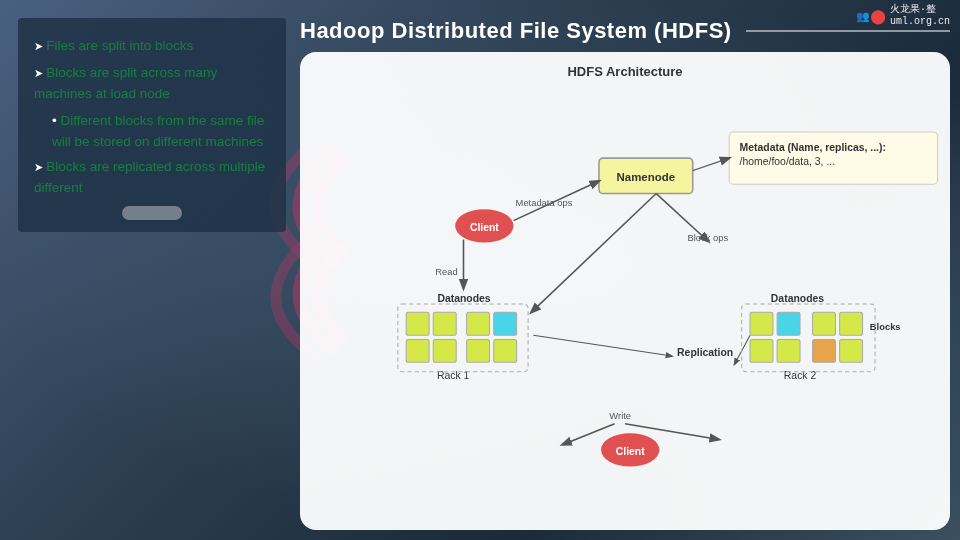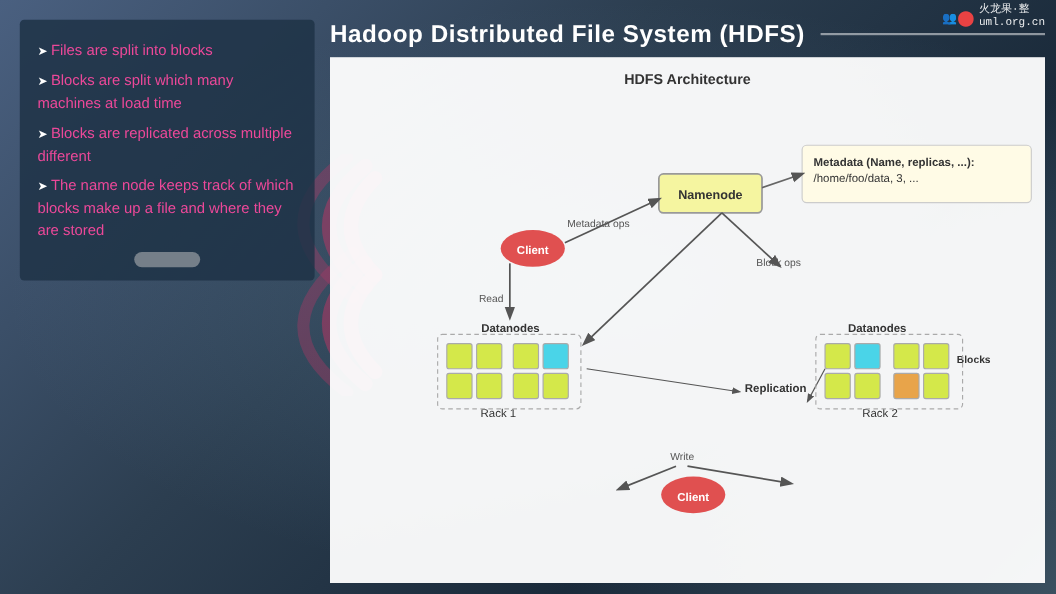--- a/index.html
+++ b/index.html
@@ -36,21 +36,21 @@
 
     
     .left-panel {
       position: absolute;
       left: 18px;
       top: 18px;
       width: 268px;
       background: rgba(30, 50, 70, 0.85);
       border-radius: 4px;
       padding: 18px 16px 28px 16px;
-      color: #ec4899;
+      color: #15803d;
       font-size: 13.5px;
       line-height: 1.55;
     }
 
     .left-panel .item {
       margin-bottom: 6px;
     }
 
     .left-panel .item.arrow::before {
       content: '➤ ';
@@ -132,21 +132,21 @@
     .logo-text {
       font-size: 10px;
       line-height: 1.2;
       color: #fff;
       font-family: Liberation Mono, monospace;
     }
 
     
     .diagram-box {
       background: rgba(255,255,255,0.95);
-      border-radius: 0;
+      border-radius: 16px;
       flex: 1;
       padding: 12px 2px;
       position: relative;
       overflow: hidden;
     }
 
     .diagram-title {
       text-align: center;
       font-size: 13px;
       font-weight: bold;
@@ -190,27 +190,27 @@
     <div>火龙果·整</div>
     <div>uml.org.cn</div>
   </div>
 </div>
 
 <div class="left-panel">
   <div class="item arrow">
     <span>Files are split into blocks</span>
   </div>
   <div class="item arrow">
-    <span>Blocks are split which many machines at load time</span>
+    <span>Blocks are split across many machines at load node</span>
+  </div>
+  <div class="sub-item">
+    <span>Different blocks from the same file will be stored on different machines</span>
   </div>
   <div class="item arrow">
     <span>Blocks are replicated across multiple different</span>
-  </div>
-  <div class="item arrow">
-    <span>The name node keeps track of which blocks make up a file and where they are stored</span>
   </div>
   <div class="bottom-pill"></div>
 </div>
 
 <div class="right-area">
   <div class="header-bar">
     <span class="header-title">Hadoop Distributed File System (HDFS)</span>
     <div class="header-line"></div>
   </div>
   <div class="diagram-box">

